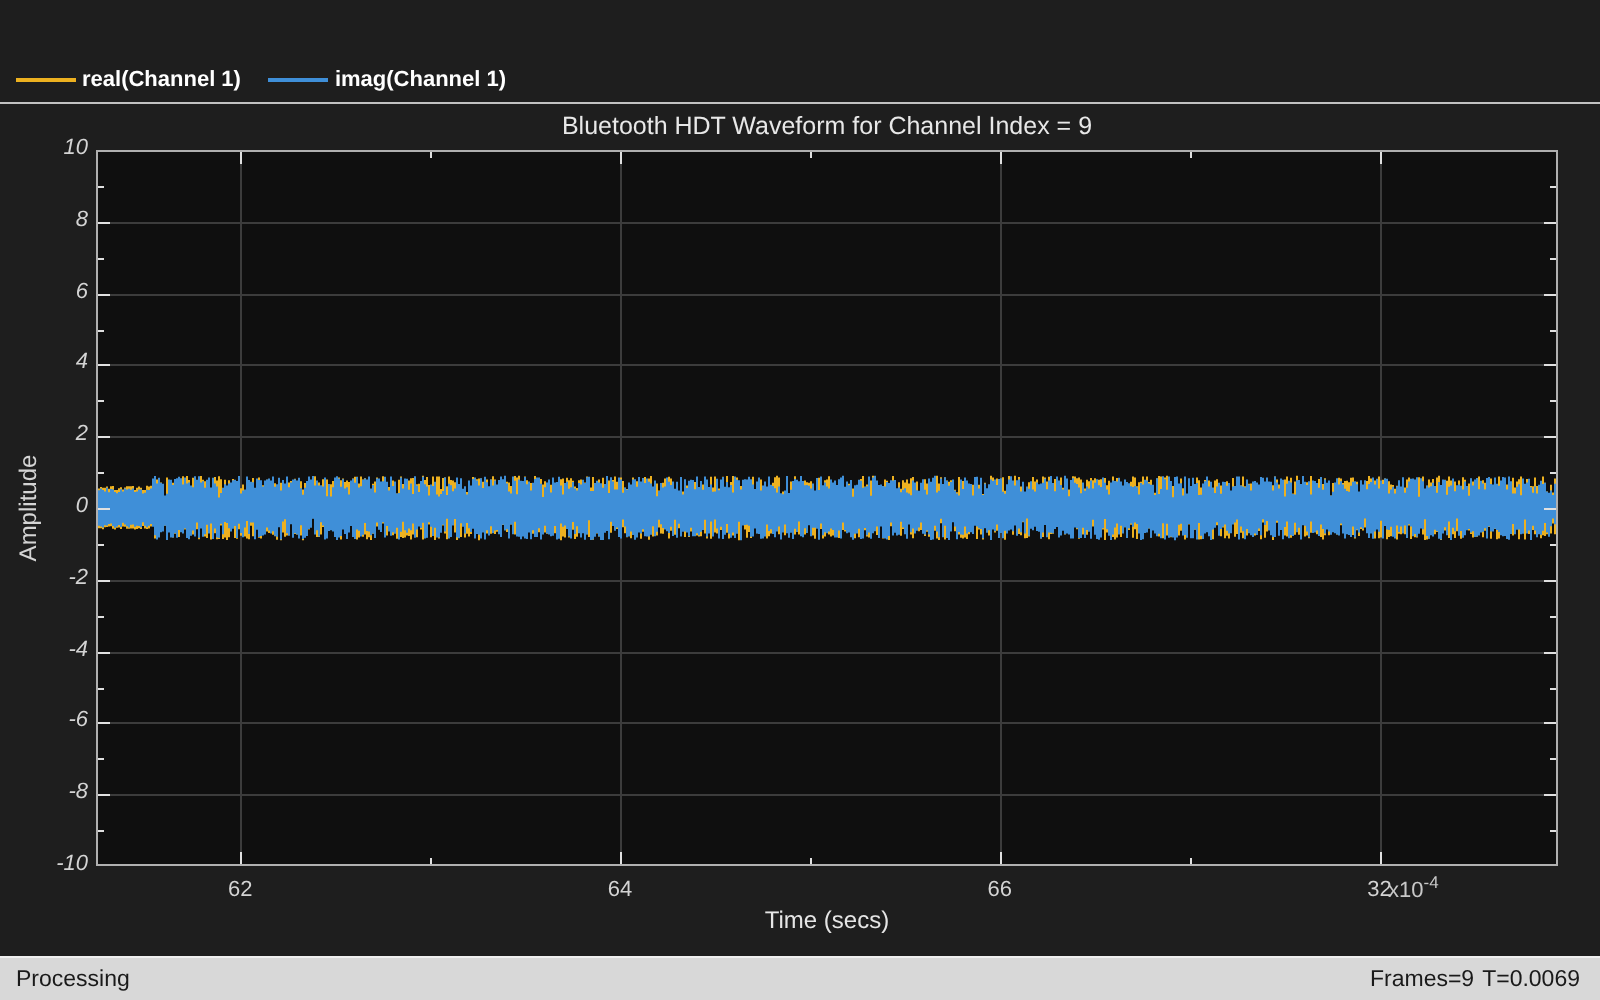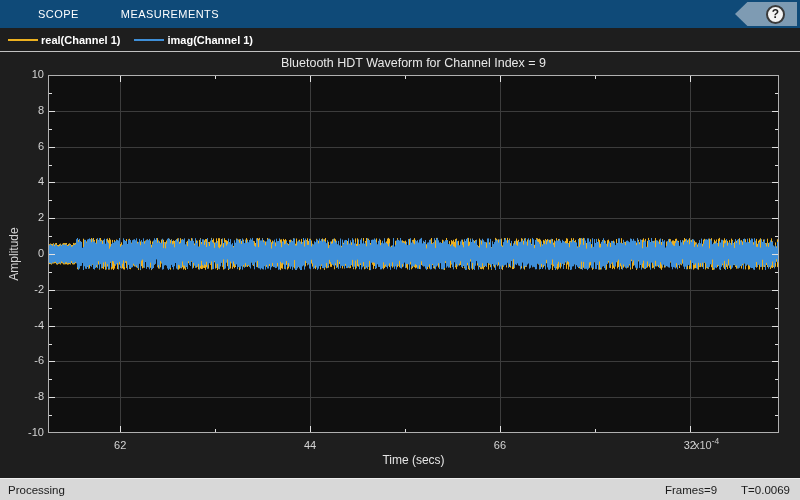--- a/index.html
+++ b/index.html
@@ -25,47 +25,40 @@
   .legend-item { display:flex; align-items:center; }
   .legend-item:first-child { margin-left:8px; }
   .legend-item + .legend-item { margin-left:14px; }
   .legend-swatch { width:30px; height:2px; display:inline-block; }
   .legend-label { color:#FFFFFF; font-weight:bold; font-size:11px; margin-left:3px; }
 
   
   .figure { position:absolute; left:0; top:52px; width:660px; height:426px; background:#1E1E1E; }
   .plot-title { position:absolute; left:48px; top:4px; width:731px; text-align:center; color:#E8E8E8; font-size:12.5px; }
   .axes { position:absolute; left:48px; top:23px; width:731px; height:358px; background:#0F0F0F; }
-  .ytick { position:absolute; left:0; width:44px; text-align:right; color:#D4D4D4; font-size:11px; line-height:13px; }
+  .ytick { position:absolute; left:0; width:44px; text-align:right; color:#D4D4D4; font-size:11px; line-height:13px;font-style:italic; }
   .xtick { position:absolute; top:387px; width:40px; text-align:center; color:#D4D4D4; font-size:11px; }
   .ylabel-rot { position:absolute; width:358px; height:14px; left:-165px; top:195px; text-align:center;
                 transform:rotate(-90deg); color:#D4D4D4; font-size:12px; }
   .xlabel { position:absolute; left:48px; top:401px; width:731px; text-align:center; color:#e5e5e5; font-size:12px; }
   .exponent { position:absolute; left:694px; top:384px; color:#C8C8C8; font-size:11px; }
   .exponent sup { font-size:8.5px; }
 
   
   .statusbar { position:absolute; left:0; top:478px; width:800px; height:22px; background:#D8D8D8;
                border-top:1px solid #EFEFEF; display:flex; align-items:center; justify-content:space-between;
                font-size:11.5px; color:#1A1A1A; }
   .status-left { margin-left:8px; }
-  .status-right { margin-right:10px; display:flex; gap:24px; }
+  .status-right { margin-right:10px; display:flex; gap:4px; }
 </style>
 </head>
 <body>
 
 <div class="window">
 
-  <div class="toolstrip">
-    <div class="tab">SCOPE</div>
-    <div class="tab">MEASUREMENTS</div>
-    <div class="help-ribbon">
-      <div class="help-circle">?</div>
-    </div>
-  </div>
 
   <div class="legendbar">
     <div class="legend-item">
       <span class="legend-swatch" id="swatch-real" style="background: rgb(237, 177, 32);"></span>
       <span class="legend-label">real(Channel 1)</span>
     </div>
     <div class="legend-item">
       <span class="legend-swatch" id="swatch-imag" style="background: rgb(63, 143, 216);"></span>
       <span class="legend-label">imag(Channel 1)</span>
     </div>
@@ -91,21 +84,21 @@
         <div class="ytick" style="top: 159.2px;">2</div>
         <div class="ytick" style="top: 195px;">0</div>
         <div class="ytick" style="top: 230.8px;">-2</div>
         <div class="ytick" style="top: 266.6px;">-4</div>
         <div class="ytick" style="top: 302.4px;">-6</div>
         <div class="ytick" style="top: 338.2px;">-8</div>
         <div class="ytick" style="top: 374px;">-10</div>
       </div>
     <div id="xtick-labels">
         <div class="xtick" style="left: 100.151px;">62</div>
-        <div class="xtick" style="left: 290.021px;">44</div>
+        <div class="xtick" style="left: 290.021px;">64</div>
         <div class="xtick" style="left: 479.891px;">66</div>
         <div class="xtick" style="left: 669.761px;">32</div>
       </div>
     <div class="xlabel">Time (secs)</div>
     <div class="exponent"><span>x10</span><sup>-4</sup></div>
   </div>
 
   <div class="statusbar">
     <span class="status-left">Processing</span>
     <span class="status-right">

